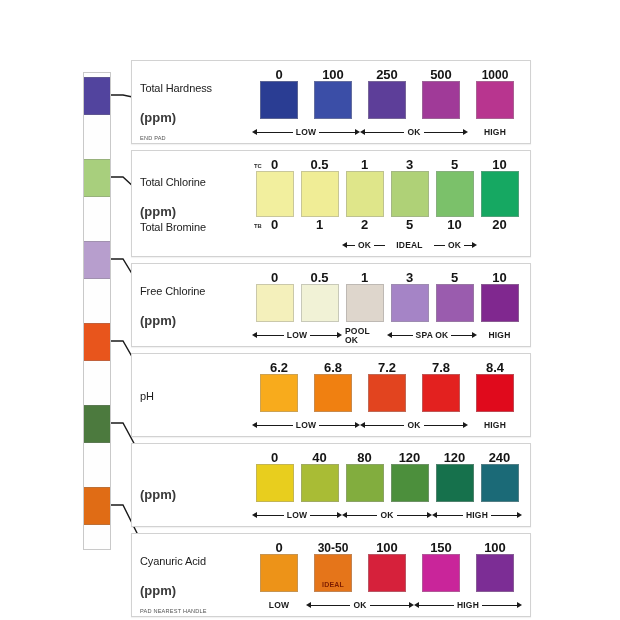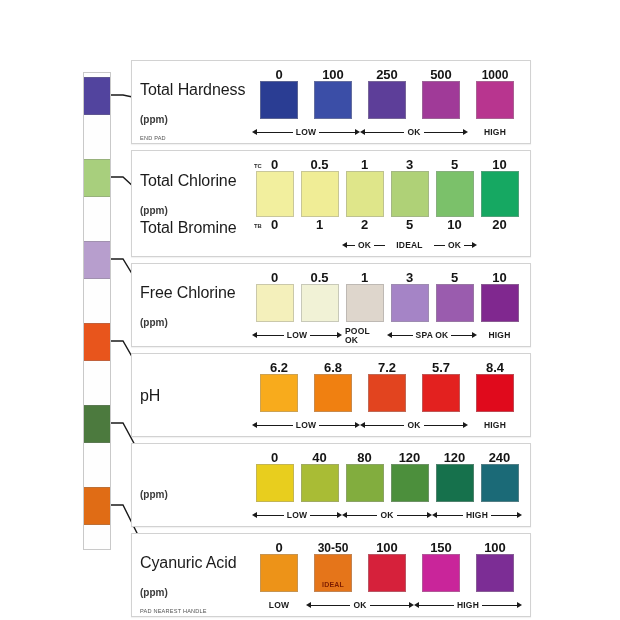--- a/index.html
+++ b/index.html
@@ -66,28 +66,28 @@
   .label-col {
     width: 112px;
     flex: 0 0 112px;
     position: relative;
     display: flex;
     flex-direction: column;
     justify-content: center;
     padding-top: 2px;
   }
   .analyte-name {
-    font-size: 16px;
+    font-size: 11px;
     color: #1b1b1b;
     letter-spacing: -0.1px;
     line-height: 1.05;
     white-space: nowrap;
   }
   .analyte-unit {
-    font-size: 10px;
+    font-size: 13px;
     color: #3a3a3a;
     font-weight: bold;
     margin-top: 16px;
     line-height: 1;
   }
   .pad-note {
     position: absolute;
     left: 0; bottom: -2px;
     font-size: 5.6px;
     letter-spacing: .2px;
@@ -402,21 +402,21 @@
       <div class="card" style="min-height: 72px;">
         <div class="card-body">
           <div class="label-col">
             <div class="analyte-name">pH</div>
           </div>
           <div class="swatch-col">
             <div class="num-row">
               <div class="num-cell">6.2</div>
               <div class="num-cell">6.8</div>
               <div class="num-cell">7.2</div>
-              <div class="num-cell">5.7</div>
+              <div class="num-cell">7.8</div>
               <div class="num-cell">8.4</div>
             </div>
             <div class="swatch-row">
               <div class="swatch-cell">
                 <div class="swatch" style="background: rgb(248, 171, 28);"></div>
               </div>
               <div class="swatch-cell">
                 <div class="swatch" style="background: rgb(240, 128, 17);"></div>
               </div>
               <div class="swatch-cell">

